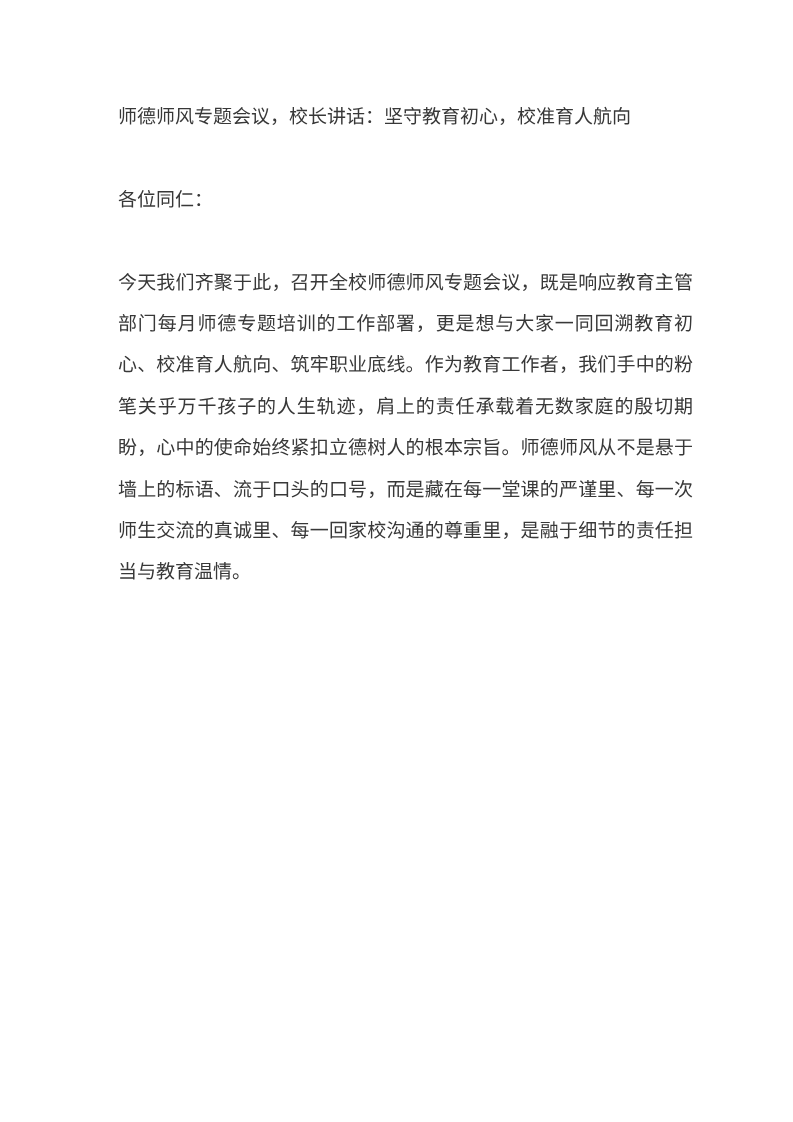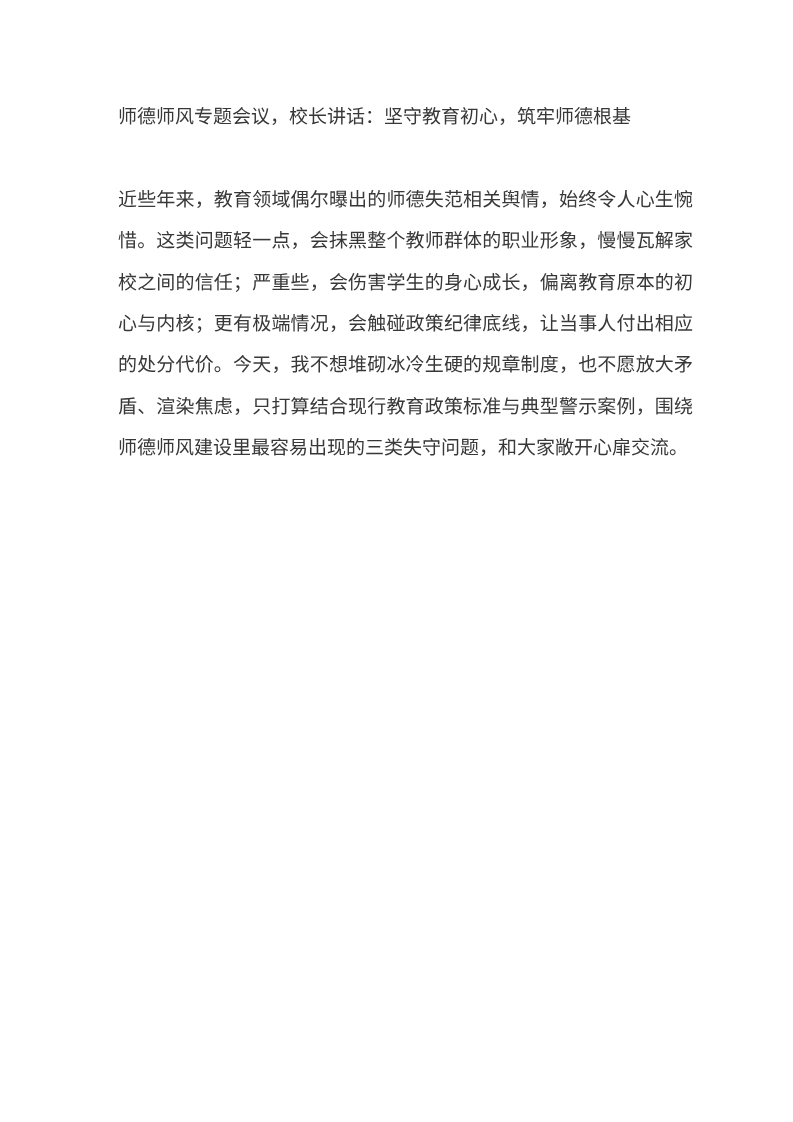--- a/index.html
+++ b/index.html
@@ -39,16 +39,17 @@
     font-size: 19px;
     margin: 0 0 41.4px 0;
     text-align: left;
   }
 </style>
 </head>
 <body>
 
 <div class="page">
   <div class="doc">
-    <div class="doc-title">师德师风专题会议，校长讲话：坚守教育初心，筑牢师德根基</div>
-    <div class="block">近些年来，教育领域偶尔曝出的师德失范相关舆情，始终令人心生惋惜。这类问题轻一点，会抹黑整个教师群体的职业形象，慢慢瓦解家校之间的信任；严重些，会伤害学生的身心成长，偏离教育原本的初心与内核；更有极端情况，会触碰政策纪律底线，让当事人付出相应的处分代价。今天，我不想堆砌冰冷生硬的规章制度，也不愿放大矛盾、渲染焦虑，只打算结合现行教育政策标准与典型警示案例，围绕师德师风建设里最容易出现的三类失守问题，和大家敞开心扉交流。</div>
+    <div class="doc-title">师德师风专题会议，校长讲话：坚守教育初心，校准育人航向</div>
+    <div class="block">各位同仁：</div>
+    <div class="block">今天我们齐聚于此，召开全校师德师风专题会议，既是响应教育主管部门每月师德专题培训的工作部署，更是想与大家一同回溯教育初心、校准育人航向、筑牢职业底线。作为教育工作者，我们手中的粉笔关乎万千孩子的人生轨迹，肩上的责任承载着无数家庭的殷切期盼，心中的使命始终紧扣立德树人的根本宗旨。师德师风从不是悬于墙上的标语、流于口头的口号，而是藏在每一堂课的严谨里、每一次师生交流的真诚里、每一回家校沟通的尊重里，是融于细节的责任担当与教育温情。</div>
   </div>
 </div>
 
 </body></html>

